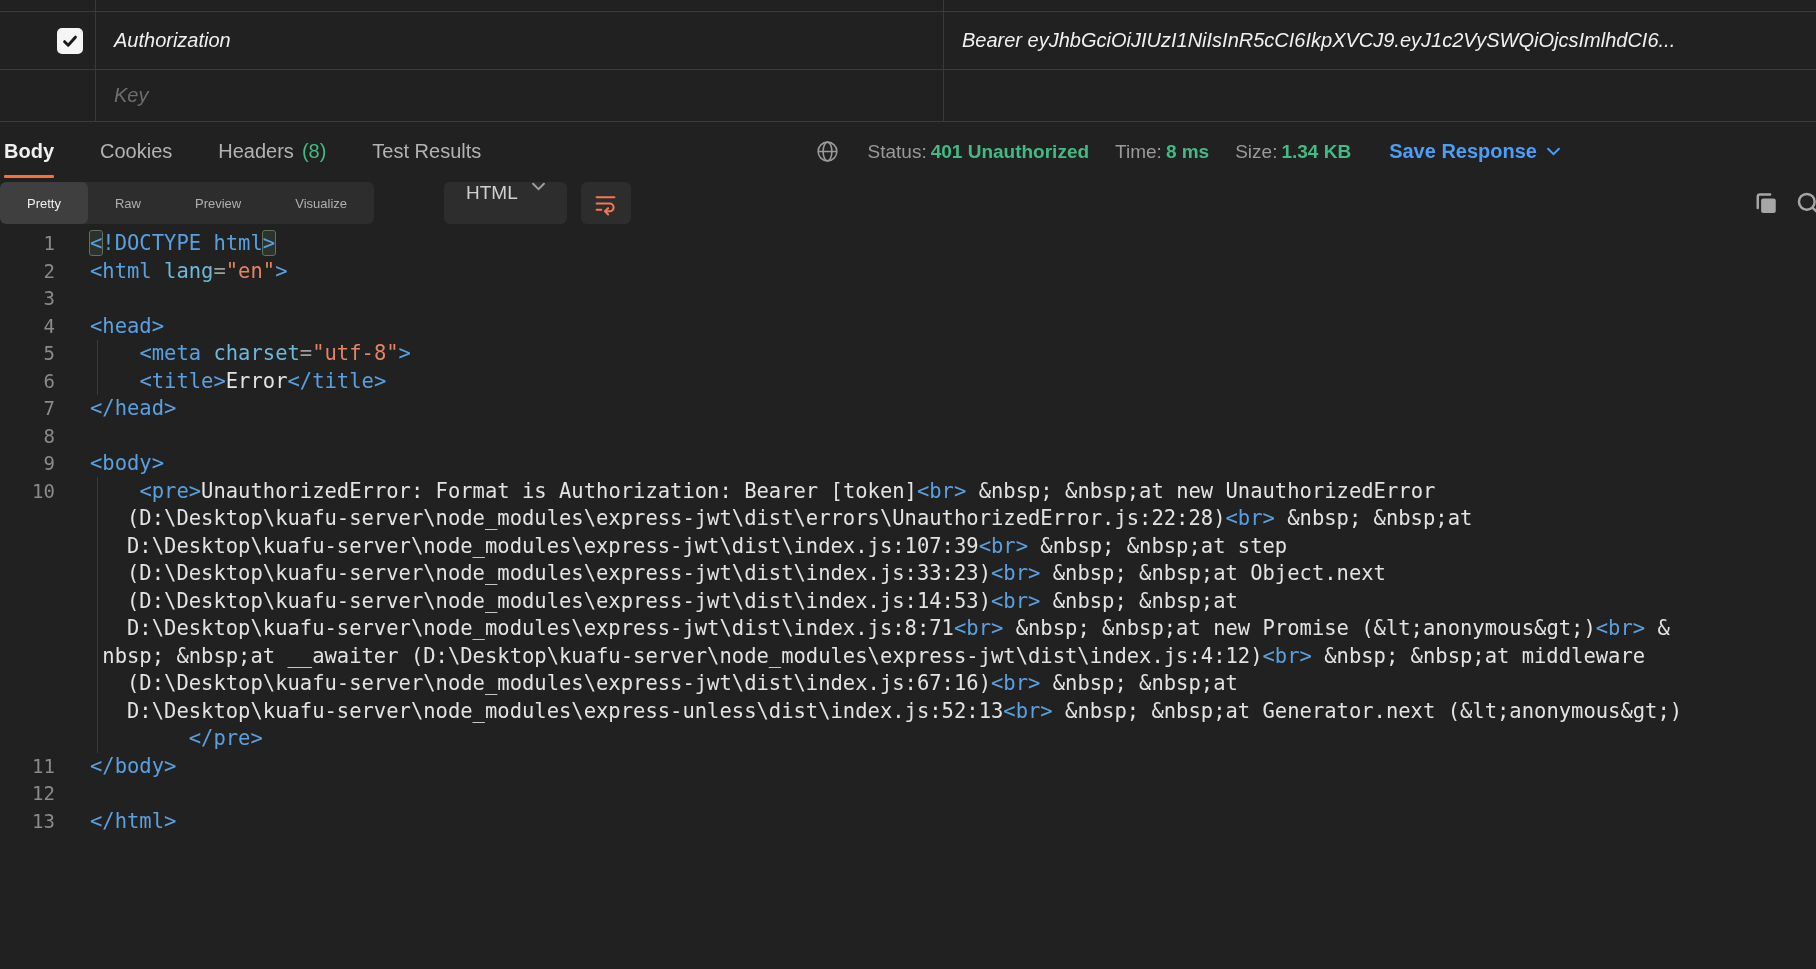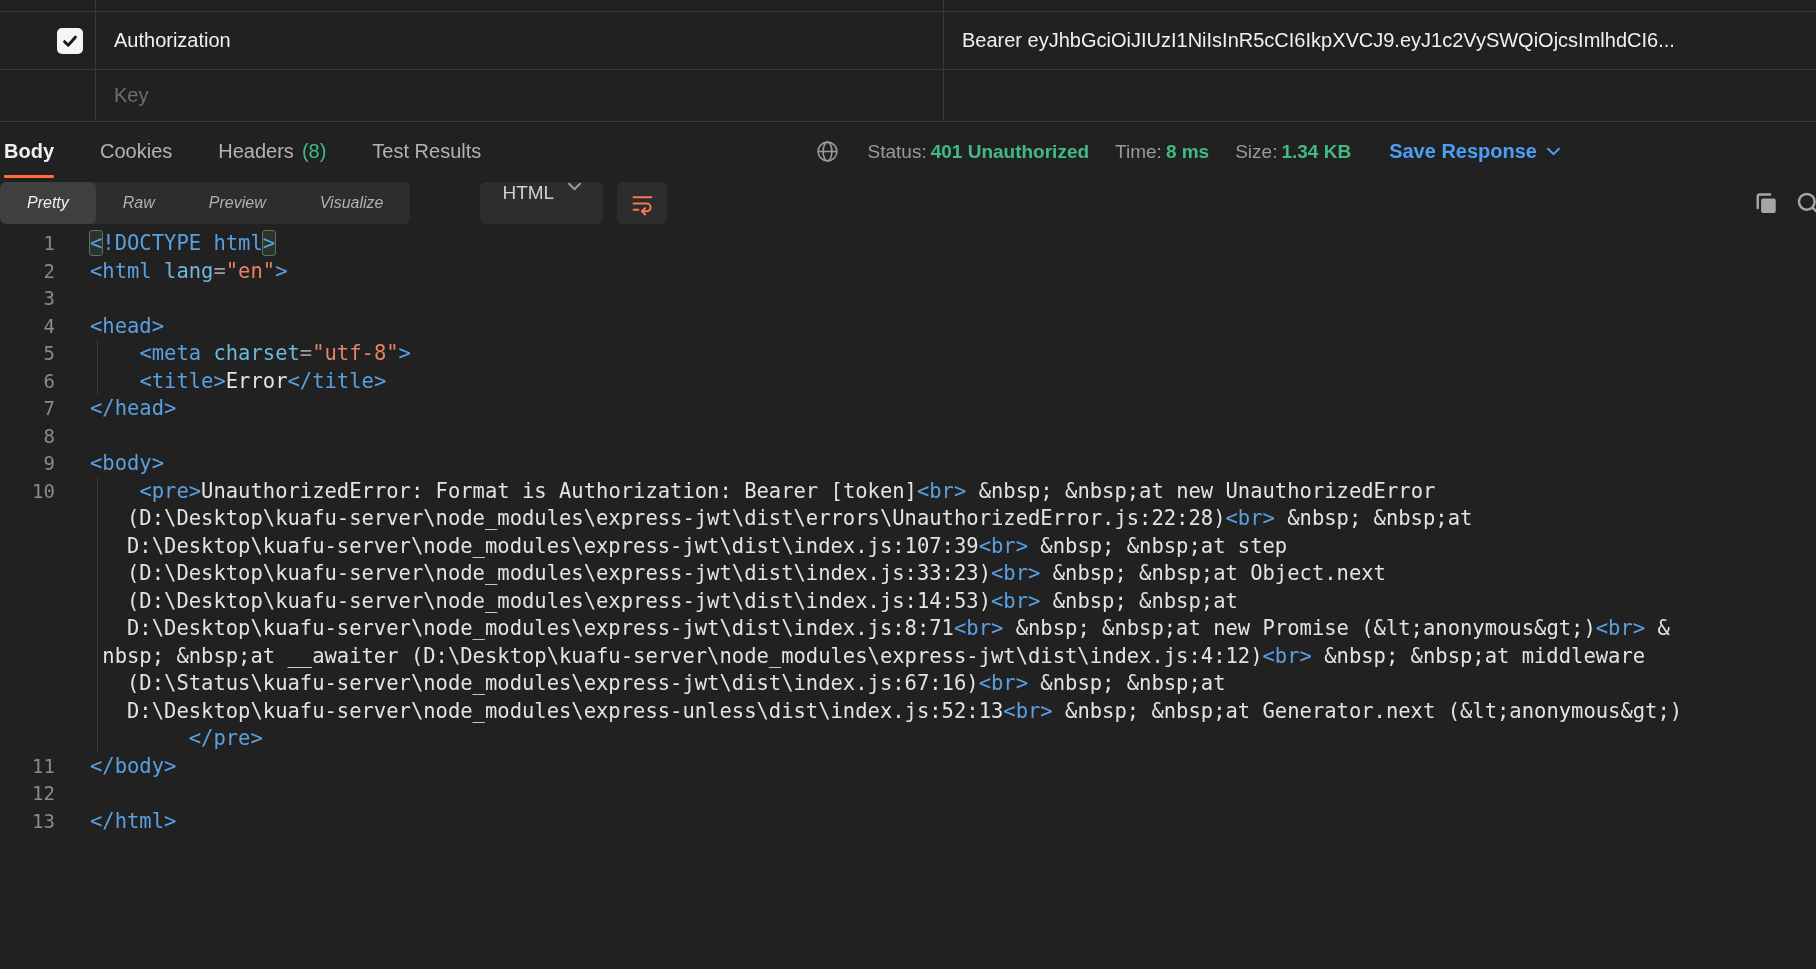--- a/index.html
+++ b/index.html
@@ -6,21 +6,21 @@
     --accent:#ff6c37; --green:#41ba84; --blue:#4d9ef7;
     --tag:#5aa0e0; --attr:#6db8dc; --str:#e58363; --pun:#9e9e9e; --txt:#e3e3e3;
     --gutter:#8a8a8a; --border:#3a3a3a; --btn:#2d2d2d; --btnactive:#3f3f3f;
     --bg:#212121; --ui:#b3b3b3; --uibright:#f0f0f0; --muted:#6e6e6e;
   }
   *{margin:0;padding:0;box-sizing:border-box;}
   html,body{width:1816px;height:969px;overflow:hidden;}
   body{background:var(--bg);font-family:"Liberation Sans",sans-serif;position:relative;}
 
   
-  .table-section{position:absolute;top:0;left:0;width:1816px;height:144px;}
+  .table-section{position:absolute;top:0;left:0;width:1816px;height:144px;font-style:italic;}
   .trow{display:flex;width:100%;}
   .trow-top{height:12px;border-bottom:1px solid var(--border);}
   .trow-main{height:58px;border-bottom:1px solid var(--border);align-items:center;}
   .trow-ph{height:52px;border-bottom:1px solid var(--border);align-items:center;}
   .tcell-cb{flex:0 0 96px;height:100%;border-right:1px solid var(--border);display:flex;align-items:center;}
   .tcell-key{flex:0 0 848px;height:100%;border-right:1px solid var(--border);display:flex;align-items:center;padding-left:18px;}
   .tcell-val{flex:1 1 auto;height:100%;display:flex;align-items:center;padding-left:18px;overflow:hidden;}
   .checkbox{width:26px;height:26px;margin-left:57px;background:#f5f5f5;border-radius:5px;display:flex;align-items:center;justify-content:center;cursor:pointer;}
   .kv-key{color:var(--uibright);font-size:20px;}
   .kv-val{color:var(--uibright);font-size:20px;white-space:nowrap;}
@@ -35,21 +35,21 @@
   .tab.active::after{content:"";position:absolute;left:0;right:0;bottom:3px;height:3px;background:var(--accent);border-radius:1px;}
   .resp-meta{display:flex;align-items:center;gap:26px;font-size:19px;}
   .meta-pair{display:flex;gap:4px;white-space:nowrap;}
   .meta-label{color:#9a9a9a;}
   .meta-value{color:var(--green);font-weight:600;}
   .save-response{display:flex;align-items:center;gap:10px;color:var(--blue);font-weight:700;font-size:20px;margin-left:12px;cursor:pointer;white-space:nowrap;}
 
   
   .toolbar{position:absolute;top:182px;left:0;width:1816px;height:42px;display:flex;align-items:center;}
   .segmented{display:flex;height:42px;background:var(--btn);border-radius:6px;overflow:hidden;}
-  .seg{display:flex;align-items:center;padding:8px 27px;font-size:16px;color:#b0b0b0;cursor:pointer;font-style:italic;}
+  .seg{display:flex;align-items:center;padding:8px 27px;font-size:13px;color:#b0b0b0;cursor:pointer;}
   .seg.active{background:var(--btnactive);color:var(--uibright);border-radius:6px;}
   .format-btn{display:flex;align-items:flex-start;gap:14px;height:42px;background:var(--btn);border-radius:6px;padding:0 22px;margin-left:70px;font-size:19px;color:#cfcfcf;cursor:pointer;}
   .wrap-btn{display:flex;align-items:center;justify-content:center;width:50px;height:42px;background:var(--btn);border-radius:6px;margin-left:14px;cursor:pointer;}
   .right-icons{position:absolute;right:-6px;top:7px;display:flex;gap:16px;align-items:center;}
   .icon-btn{width:28px;height:28px;display:flex;align-items:center;justify-content:center;cursor:pointer;}
 
   
   .code{position:absolute;top:230px;left:0;width:1816px;bottom:0;font-family:"DejaVu Sans Mono",monospace;font-size:20.5px;}
   .code-row{display:flex;height:27.5px;line-height:27.5px;}
   .gutter{flex:0 0 55px;text-align:right;color:var(--gutter);font-size:19px;line-height:27.5px;}
@@ -243,21 +243,21 @@
       <div class="code-row">
         <span class="gutter"></span>
         <div class="line"><span class="tk-pun">   </span><span class="tk-txt">D:\Desktop\kuafu-server\node_modules\express-jwt\dist\index.js:8:71</span><span class="tk-tag">&lt;br&gt;</span><span class="tk-txt"> &amp;nbsp; &amp;nbsp;at new Promise (&amp;lt;anonymous&amp;gt;)</span><span class="tk-tag">&lt;br&gt;</span><span class="tk-txt"> &amp;</span></div>
       </div>
       <div class="code-row">
         <span class="gutter"></span>
         <div class="line"><span class="tk-pun"> </span><span class="tk-txt">nbsp; &amp;nbsp;at __awaiter (D:\Desktop\kuafu-server\node_modules\express-jwt\dist\index.js:4:12)</span><span class="tk-tag">&lt;br&gt;</span><span class="tk-txt"> &amp;nbsp; &amp;nbsp;at middleware</span></div>
       </div>
       <div class="code-row">
         <span class="gutter"></span>
-        <div class="line"><span class="tk-pun">   </span><span class="tk-txt">(D:\Status\kuafu-server\node_modules\express-jwt\dist\index.js:67:16)</span><span class="tk-tag">&lt;br&gt;</span><span class="tk-txt"> &amp;nbsp; &amp;nbsp;at</span></div>
+        <div class="line"><span class="tk-pun">   </span><span class="tk-txt">(D:\Desktop\kuafu-server\node_modules\express-jwt\dist\index.js:67:16)</span><span class="tk-tag">&lt;br&gt;</span><span class="tk-txt"> &amp;nbsp; &amp;nbsp;at</span></div>
       </div>
       <div class="code-row">
         <span class="gutter"></span>
         <div class="line"><span class="tk-pun">   </span><span class="tk-txt">D:\Desktop\kuafu-server\node_modules\express-unless\dist\index.js:52:13</span><span class="tk-tag">&lt;br&gt;</span><span class="tk-txt"> &amp;nbsp; &amp;nbsp;at Generator.next (&amp;lt;anonymous&amp;gt;)</span></div>
       </div>
       <div class="code-row">
         <span class="gutter"></span>
         <div class="line"><span class="tk-pun">        </span><span class="tk-tag">&lt;/pre&gt;</span></div>
       </div>
       <div class="code-row">

